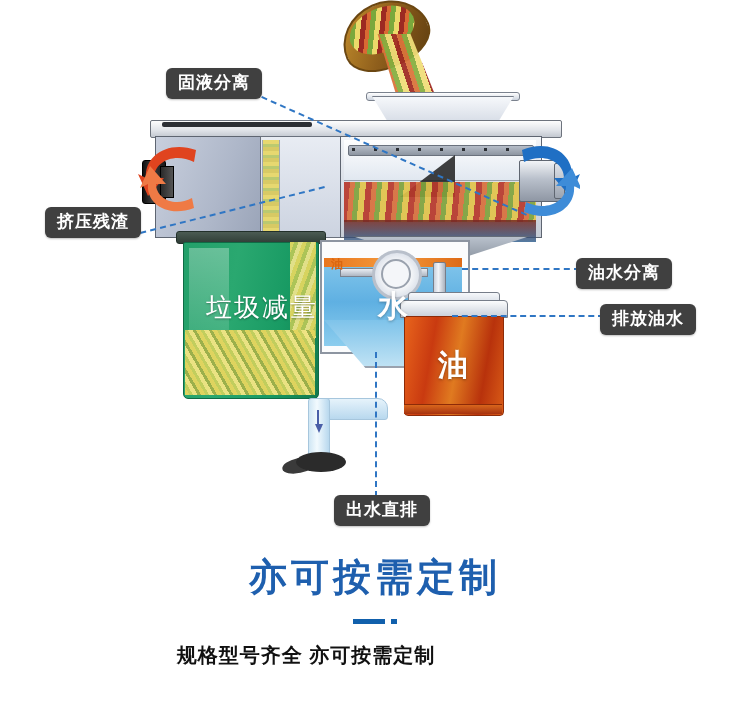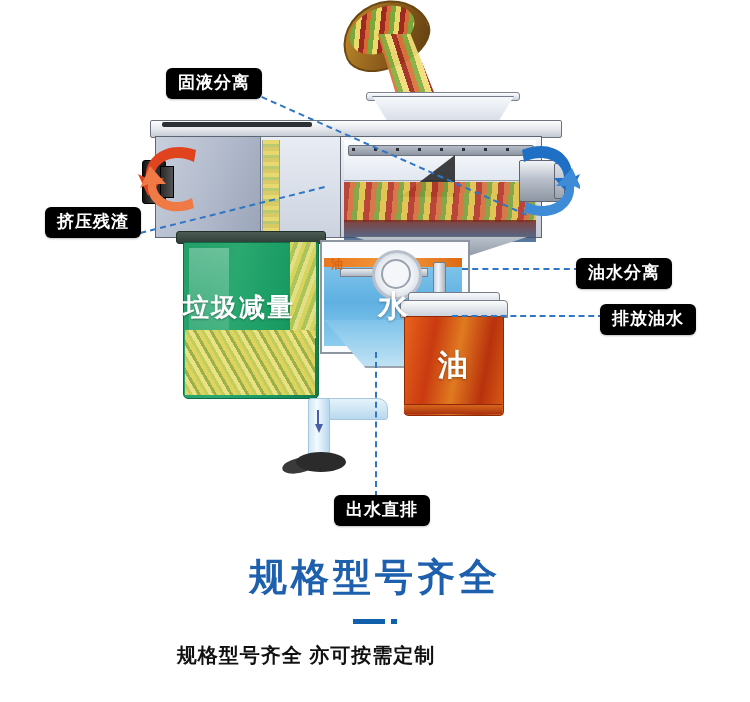--- a/index.html
+++ b/index.html
@@ -1,21 +1,21 @@
 <!DOCTYPE html>
 <html><head>
 <meta charset="utf-8">
 <style>
   html,body{margin:0;padding:0;background:#ffffff;}
   body{width:750px;height:702px;overflow:hidden;
        font-family:"Liberation Sans","DejaVu Sans",sans-serif;}
   #stage{position:relative;width:750px;height:702px;background:#fff;}
 
   
-  .callout{position:absolute;background:#000000;border-radius:6px;
+  .callout{position:absolute;background:#404040;border-radius:6px;
            color:#fff;font-weight:bold;font-size:17px;letter-spacing:1px;
            padding:5px 12px 6px;white-space:nowrap;line-height:1.15;
            box-shadow:0 1px 2px rgba(0,0,0,.25);z-index:40;}
 
   
   .leader{position:absolute;z-index:30;}
   .leader-h{border-top:2px dashed #2f76c4;height:0;}
   .leader-v{border-left:2px dashed #2f76c4;width:0;}
   .leader-d{transform-origin:0 0;border-top:2px dashed #2f76c4;height:0;}
 
@@ -93,22 +93,22 @@
   .bin{left:183px;top:242px;width:134px;height:155px;
       background:linear-gradient(100deg,#23a06a,#2aa870 35%,#189a63 70%,#127a4e);
       border:1.5px solid #0f6b45;border-radius:2px 2px 5px 5px;}
   .bin-gloss{left:189px;top:248px;width:40px;height:140px;
       background:linear-gradient(rgba(255,255,255,.30),rgba(255,255,255,0));}
   .bin-fill{left:185px;top:330px;width:130px;height:65px;
       background:repeating-linear-gradient(60deg,#e4d55e 0 4px,#c6cf5d 4px 7px,#f0e483 7px 11px,#9fb04a 11px 14px);
       opacity:.97;}
   .bin-spill{left:290px;top:242px;width:26px;height:96px;
       background:repeating-linear-gradient(110deg,#e8d95f 0 4px,#b9c857 4px 8px,#f2e68c 8px 12px);opacity:.92;}
-  .bin-label{left:183px;top:290px;width:158px;
-      color:#ffffff;font-size:26px;font-weight:700;letter-spacing:2px;
+  .bin-label{left:183px;top:290px;width:158px;text-align:center;
+      color:#ffffff;font-size:26px;font-weight:400;letter-spacing:2px;
       text-shadow:0 1px 2px rgba(0,0,0,.35);z-index:25;position:absolute;}
 
   .wtank-frame{left:320px;top:240px;width:146px;height:110px;
       border:2px solid #8d95a1;background:#fbfcfd;}
   .water{left:324px;top:266px;width:138px;height:80px;
       background:linear-gradient(180deg,#7ec3ea,#5fb0e2 45%,#8ccdee);}
   .water-slope{left:324px;top:320px;width:138px;height:46px;
       background:linear-gradient(180deg,#7ec3ea,#bfe2f4);
       clip-path:polygon(0 0,100% 0,70% 100%,30% 100%);border-bottom:2px solid #9aa2ae;}
   .oil-layer{left:324px;top:258px;width:138px;height:9px;
@@ -246,21 +246,21 @@
   <div class="callout" style="left:166px;top:68px">固液分离</div>
 
   <div class="callout" style="left:576px;top:258px">油水分离</div>
 
   <div class="callout" style="left:45px;top:207px">挤压残渣</div>
 
   <div class="callout" style="left:334px;top:495px">出水直排</div>
 
   <div class="callout" style="left:600px;top:304px">排放油水</div>
 
-  <div class="big-title">规格型号齐全</div>
+  <div class="big-title">亦可按需定制</div>
 
   <div class="divider">
     <span class="bar"></span><span class="dot"></span>
   </div>
 
   <div class="sub-title">规格型号齐全 亦可按需定制</div>
 
 </div>
 
 </body></html>

